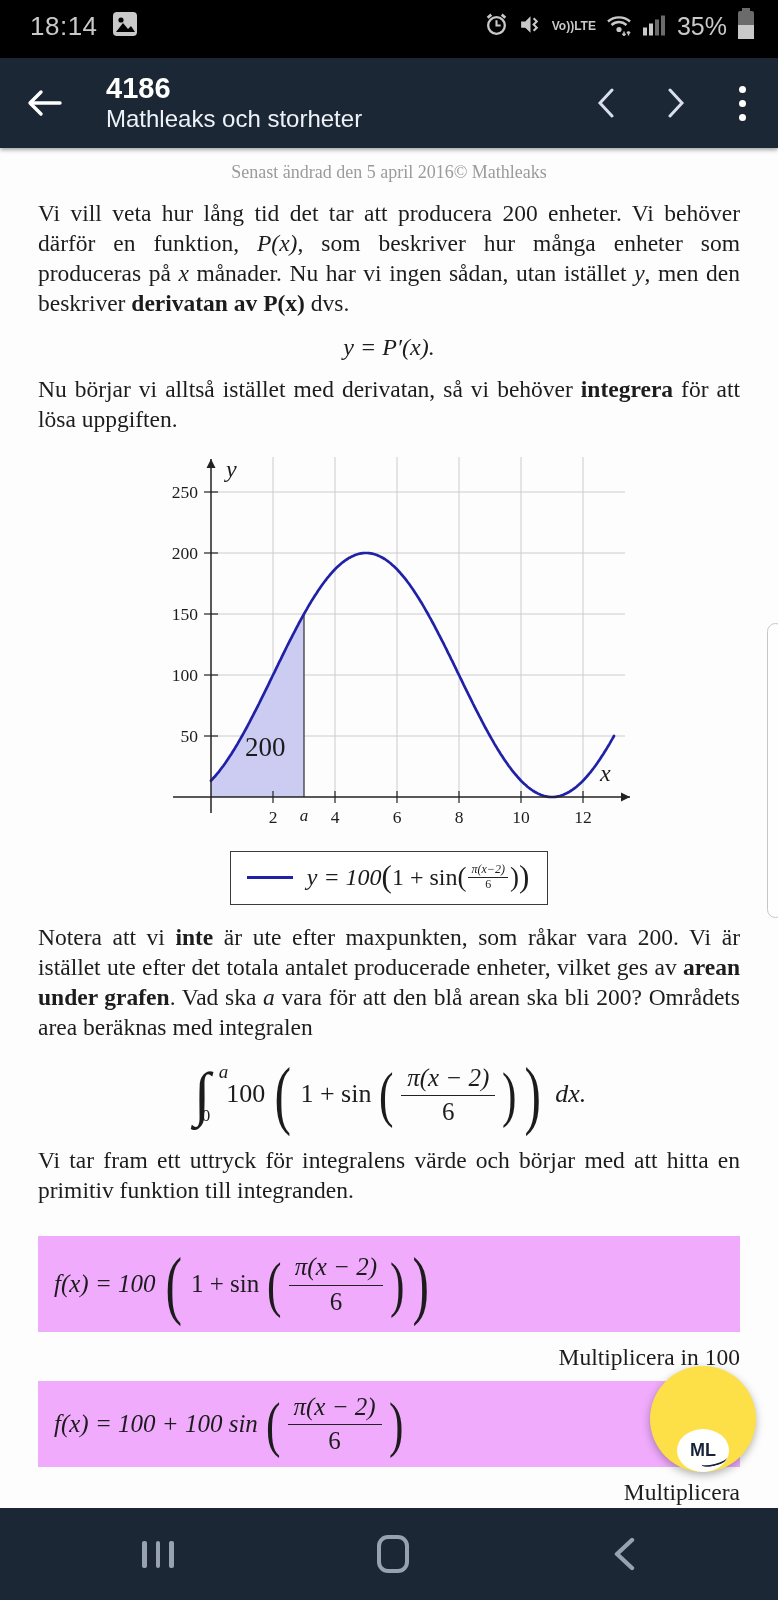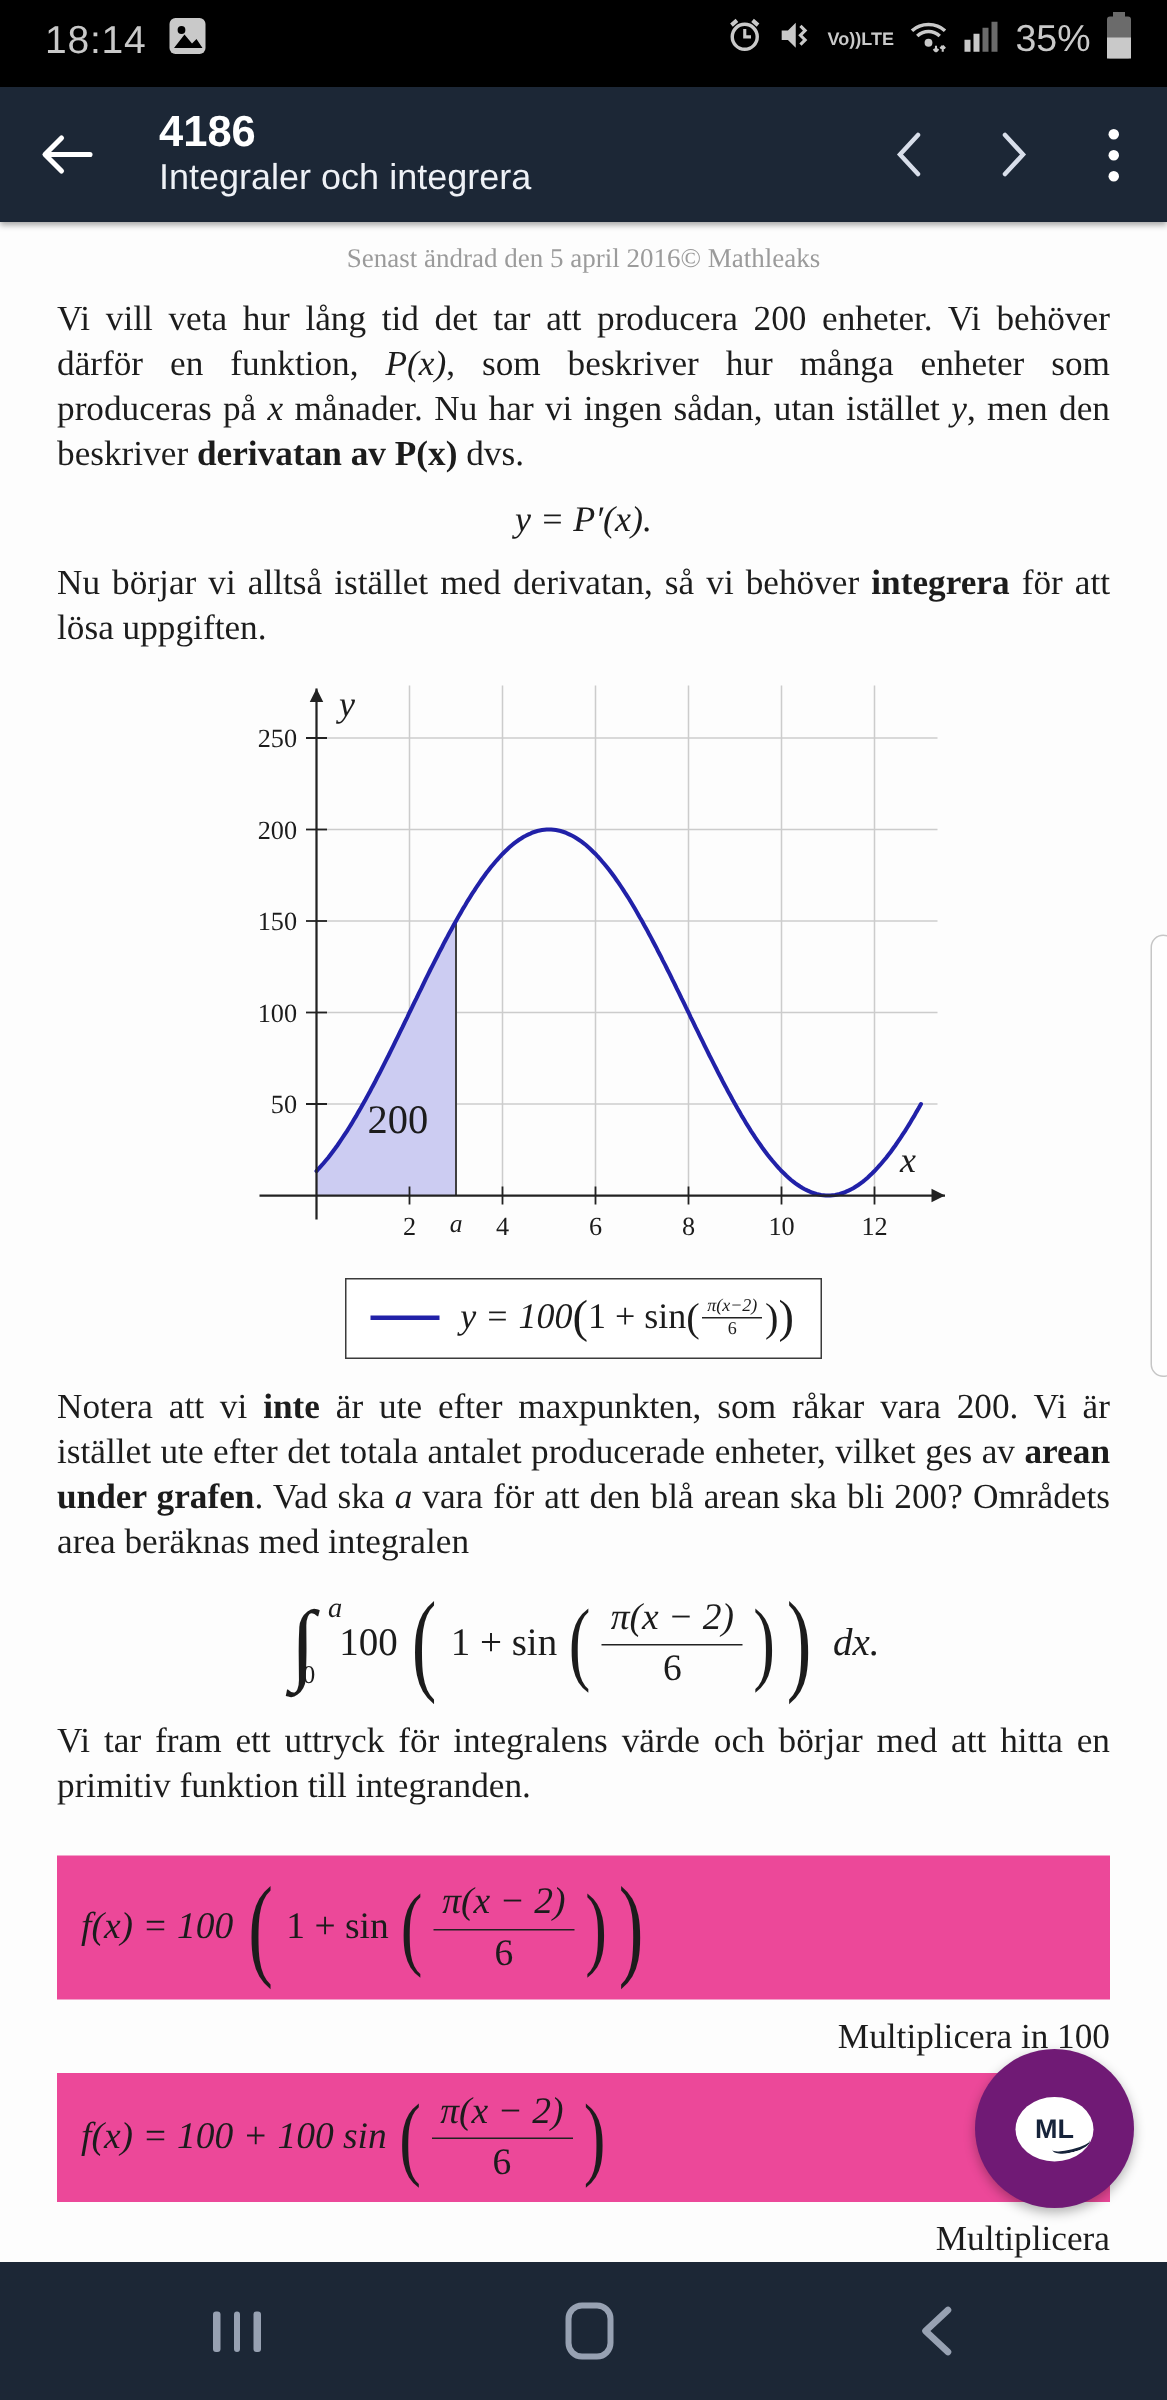--- a/index.html
+++ b/index.html
@@ -72,32 +72,32 @@
   .bigp { font-size:76px; font-weight:200; line-height:1;
           transform:scaleX(.65); }
   .midp { font-size:62px; font-weight:200; line-height:1;
           transform:scaleX(.7); }
   .dfrac { display:inline-flex; flex-direction:column; align-items:center;
            font-size:25px; line-height:1.25; margin:0 4px; }
   .dfrac .num { border-bottom:1.6px solid #222; padding:0 6px 2px; }
   .gap-l { margin-left:10px; } .gap-s { margin-left:5px; }
 
   
-  .step-box { margin:30px 38px 0; background:#ec4899; padding:10px 16px;
+  .step-box { margin:30px 38px 0; background:#f0abfc; padding:10px 16px;
               display:flex; align-items:center; font-size:25px; }
   .step-box.second { margin-top:10px; }
   .step-note { margin:12px 38px 0; text-align:right; font-size:23.5px; }
   .step-box.clipped { margin-top:6px; height:25px; overflow:hidden;
                       align-items:flex-start; padding-top:2px; }
   .clip-inner { margin-left:176px; font-size:24px; font-style:italic; }
 
   
   .ml-fab { position:absolute; left:650px; top:1366px; width:106px; height:106px;
-            border-radius:50%; background:#701a75; display:flex;
-            align-items:center; justify-content:center;
+            border-radius:50%; background:#fde047; display:flex;
+            align-items:flex-end; justify-content:center;
             box-shadow:0 3px 8px rgba(0,0,0,.3); cursor:pointer; z-index:30; }
   .ml-inner { width:52px; height:43px; border-radius:50%; background:#fff;
               display:flex; align-items:center; justify-content:center;
               font-family:"Liberation Sans", sans-serif; font-weight:bold;
               font-size:18px; color:#16233a; position:relative; overflow:hidden; }
   .ml-swoosh { position:absolute; right:2px; bottom:6px; width:26px; height:10px;
                border-bottom:2px solid #16233a; border-radius:50%;
                transform:rotate(-14deg); }
 
   
@@ -180,21 +180,21 @@
 
   <div class="app-header">
     <div class="hdr-back">
       <svg width="38" height="30" viewBox="0 0 38 30" fill="none" stroke="#fff" stroke-width="3.4" stroke-linecap="round" stroke-linejoin="round">
         <path d="M34 15 H5"></path>
           <path d="M15 4 L4 15 L15 26"></path>
       </svg>
     </div>
     <div class="hdr-titles">
       <div class="hdr-number">4186</div>
-      <div class="hdr-sub">Integraler och integrera</div>
+      <div class="hdr-sub">Mathleaks och storheter</div>
     </div>
     <div class="hdr-spacer"></div>
     <div class="hdr-chev">
       <svg width="18" height="30" viewBox="0 0 18 30" fill="none" stroke="#d8deea" stroke-width="3" stroke-linecap="round">
         <path d="M15 2 L3 15 L15 28"></path>
       </svg>
     </div>
     <div class="hdr-chev">
       <svg width="18" height="30" viewBox="0 0 18 30" fill="none" stroke="#d8deea" stroke-width="3" stroke-linecap="round">
         <path d="M3 2 L15 15 L3 28"></path>

